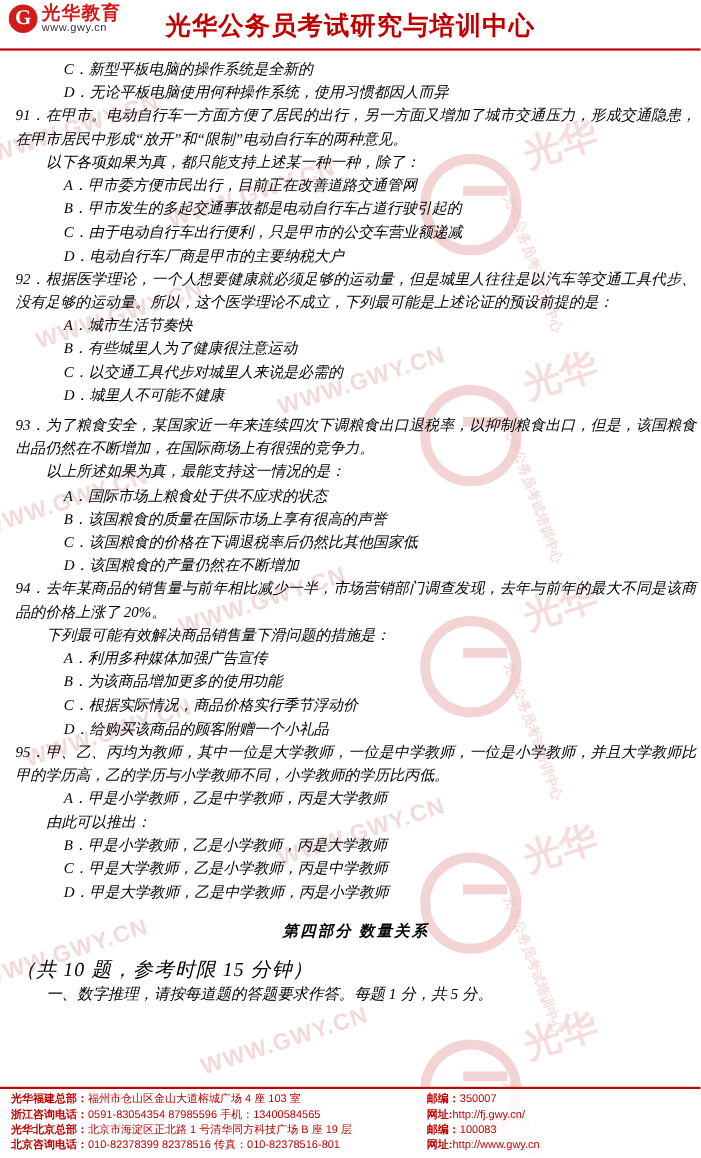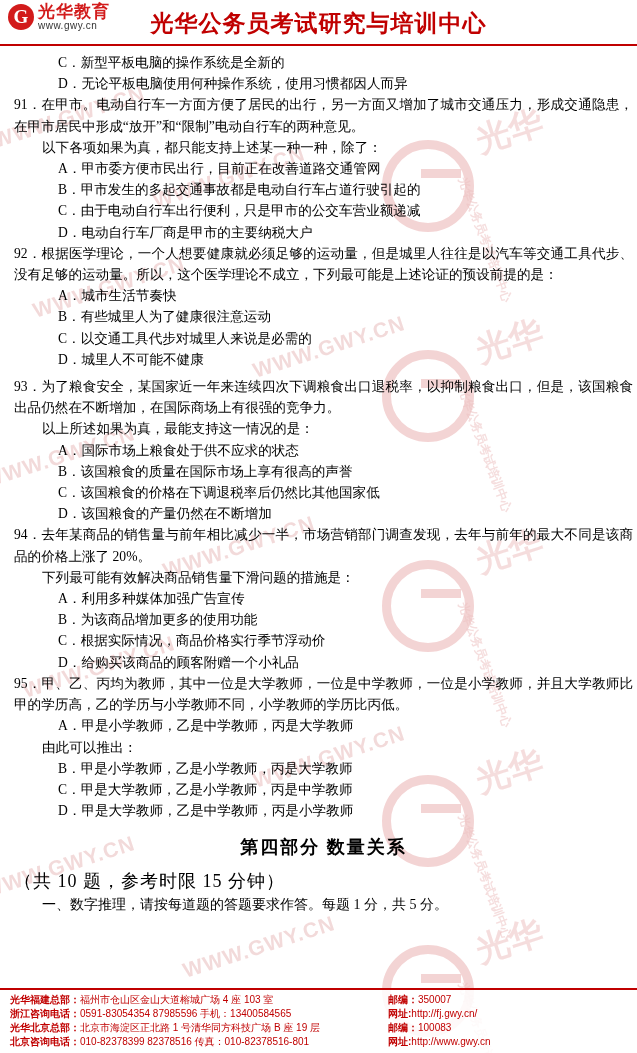--- a/index.html
+++ b/index.html
@@ -79,33 +79,34 @@
     letter-spacing: 1px;
   }
 
   
   .content {
     position: relative;
     padding: 6px 4px 0 14px;
     font-size: 13.6px;
     line-height: 21.2px;
     z-index: 3;
+    font-style: italic;
   }
   .p {
     margin: 0;
     text-align: justify;
   }
   .indent2 { text-indent: 28px; }
   .qstart { text-indent: 0; }
   .opt { padding-left: 44px; }
 
   
   .section-title {
     text-align: center;
-    font-size: 18px;
+    font-size: 14px;
     font-weight: bold;
     margin-top: 16px;
     letter-spacing: 2px;
   }
   .section-sub {
     text-align: left;
     font-size: 18px;
     margin-top: 12px;
     letter-spacing: 1px;
   }

